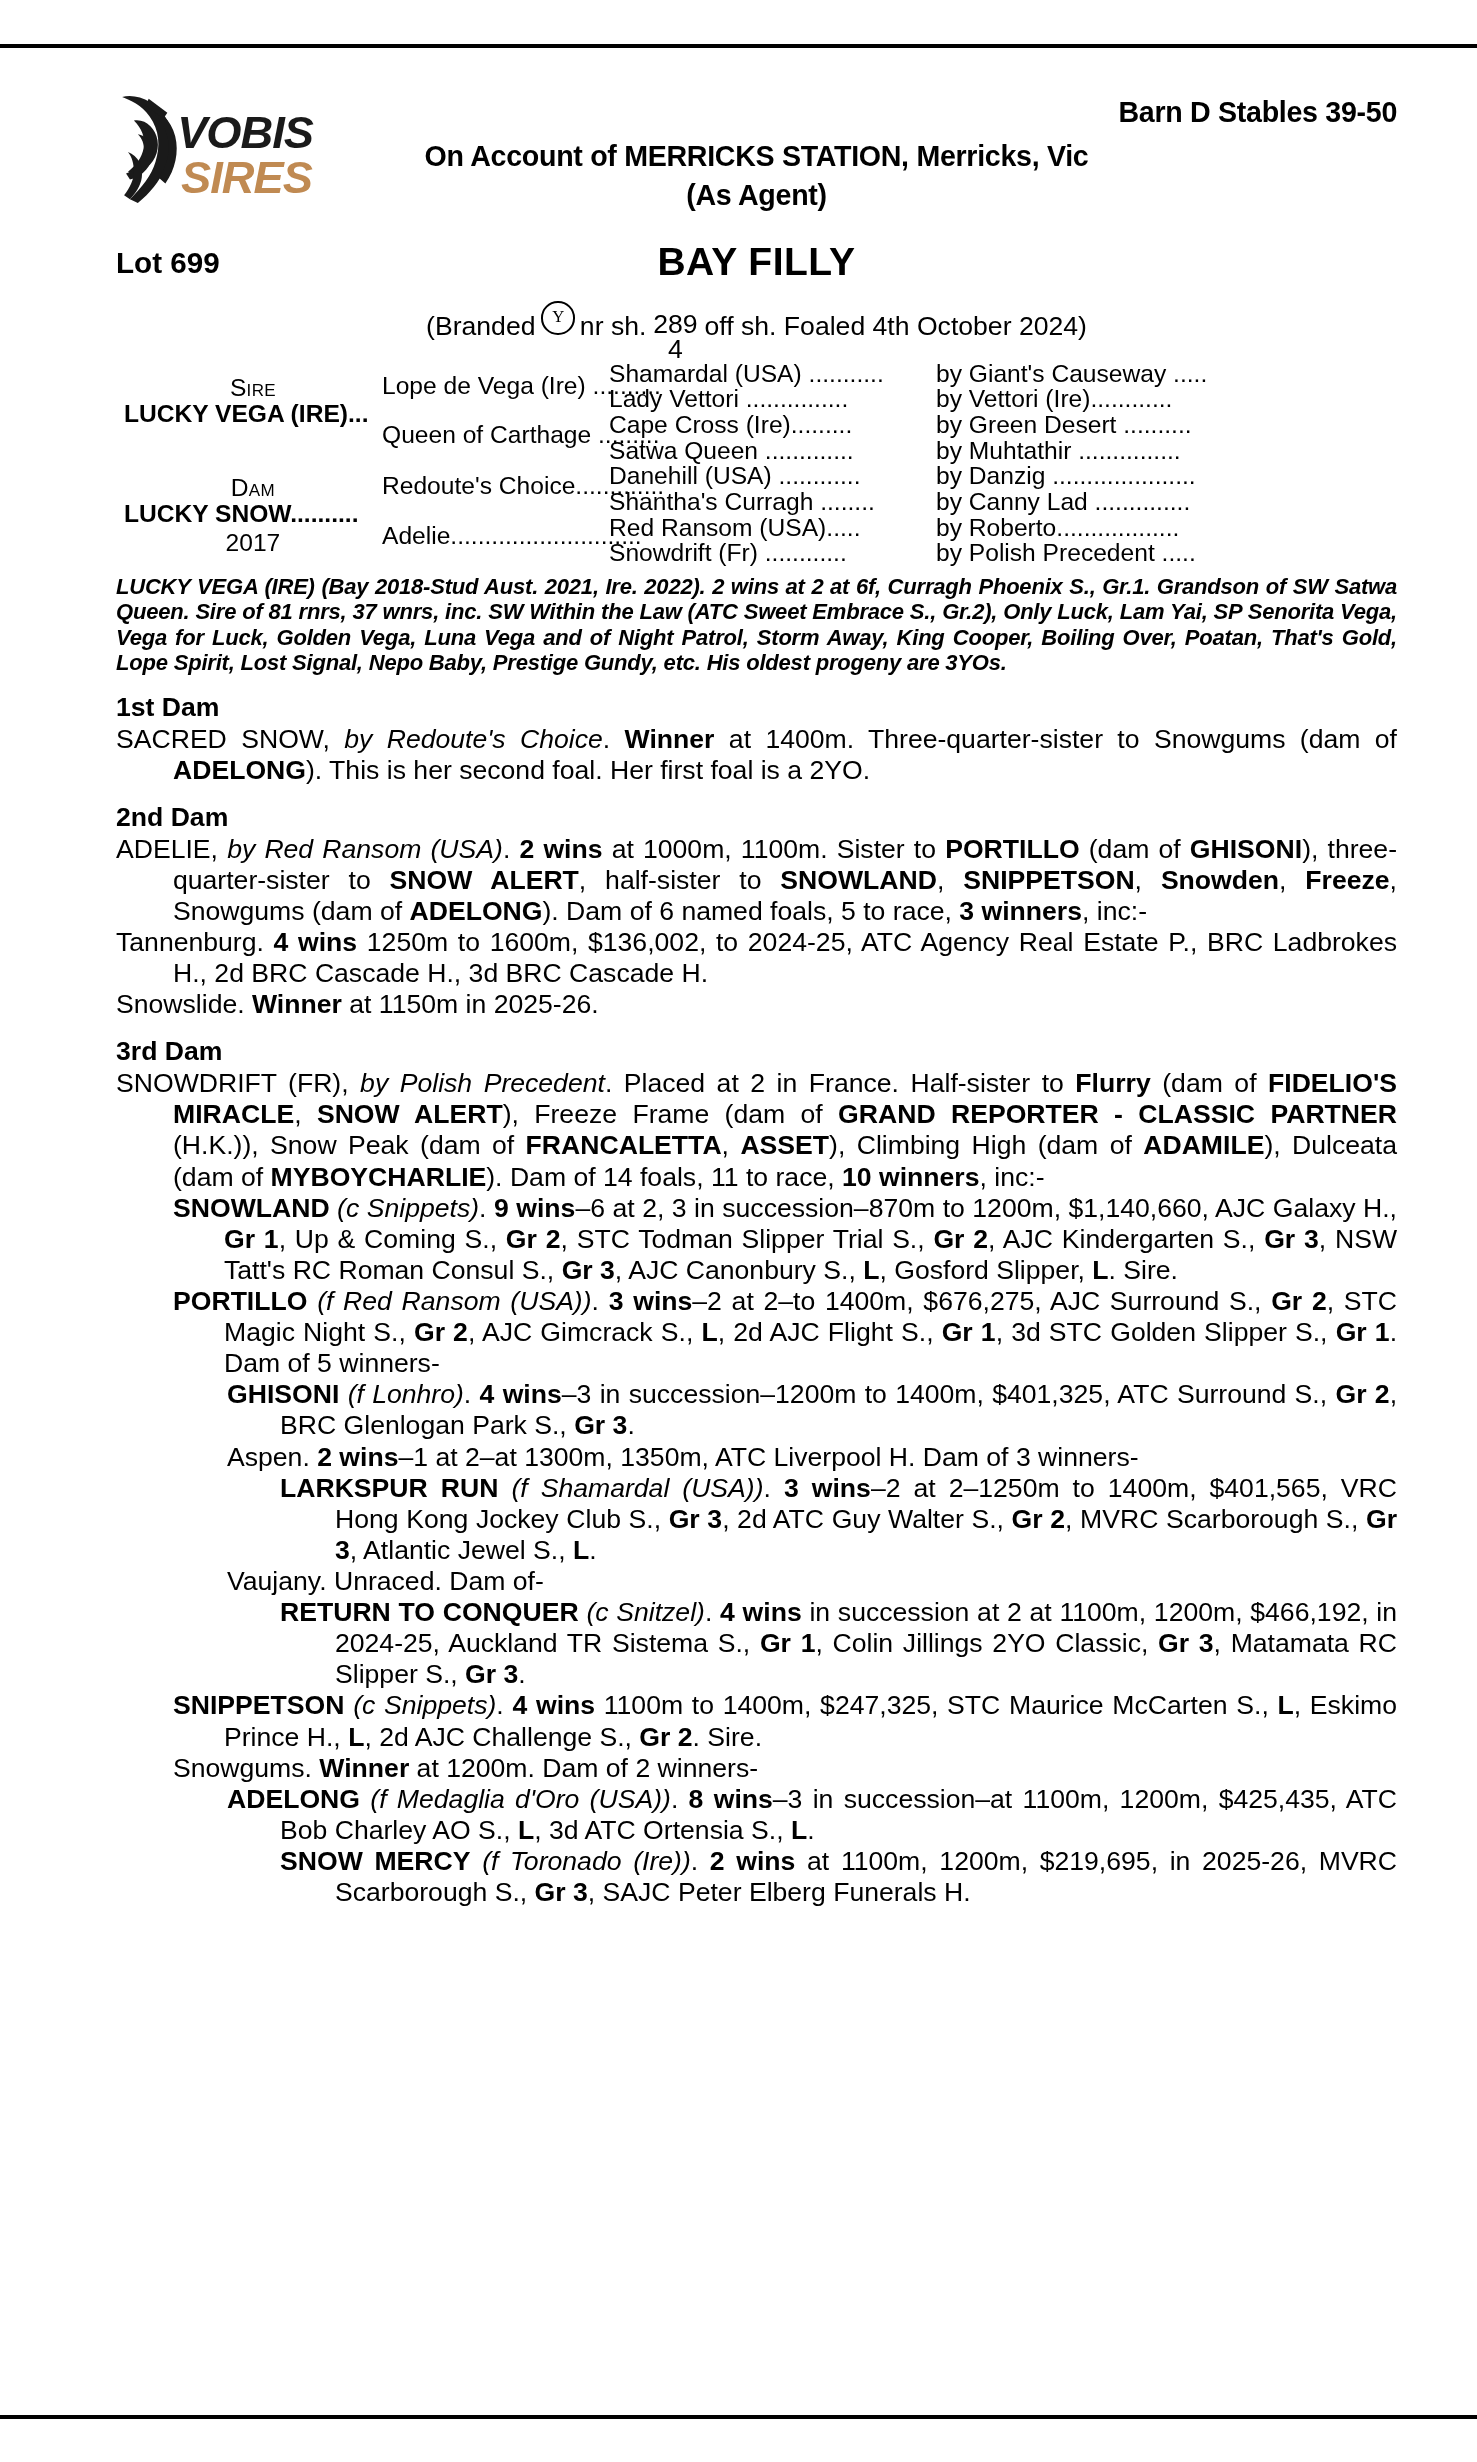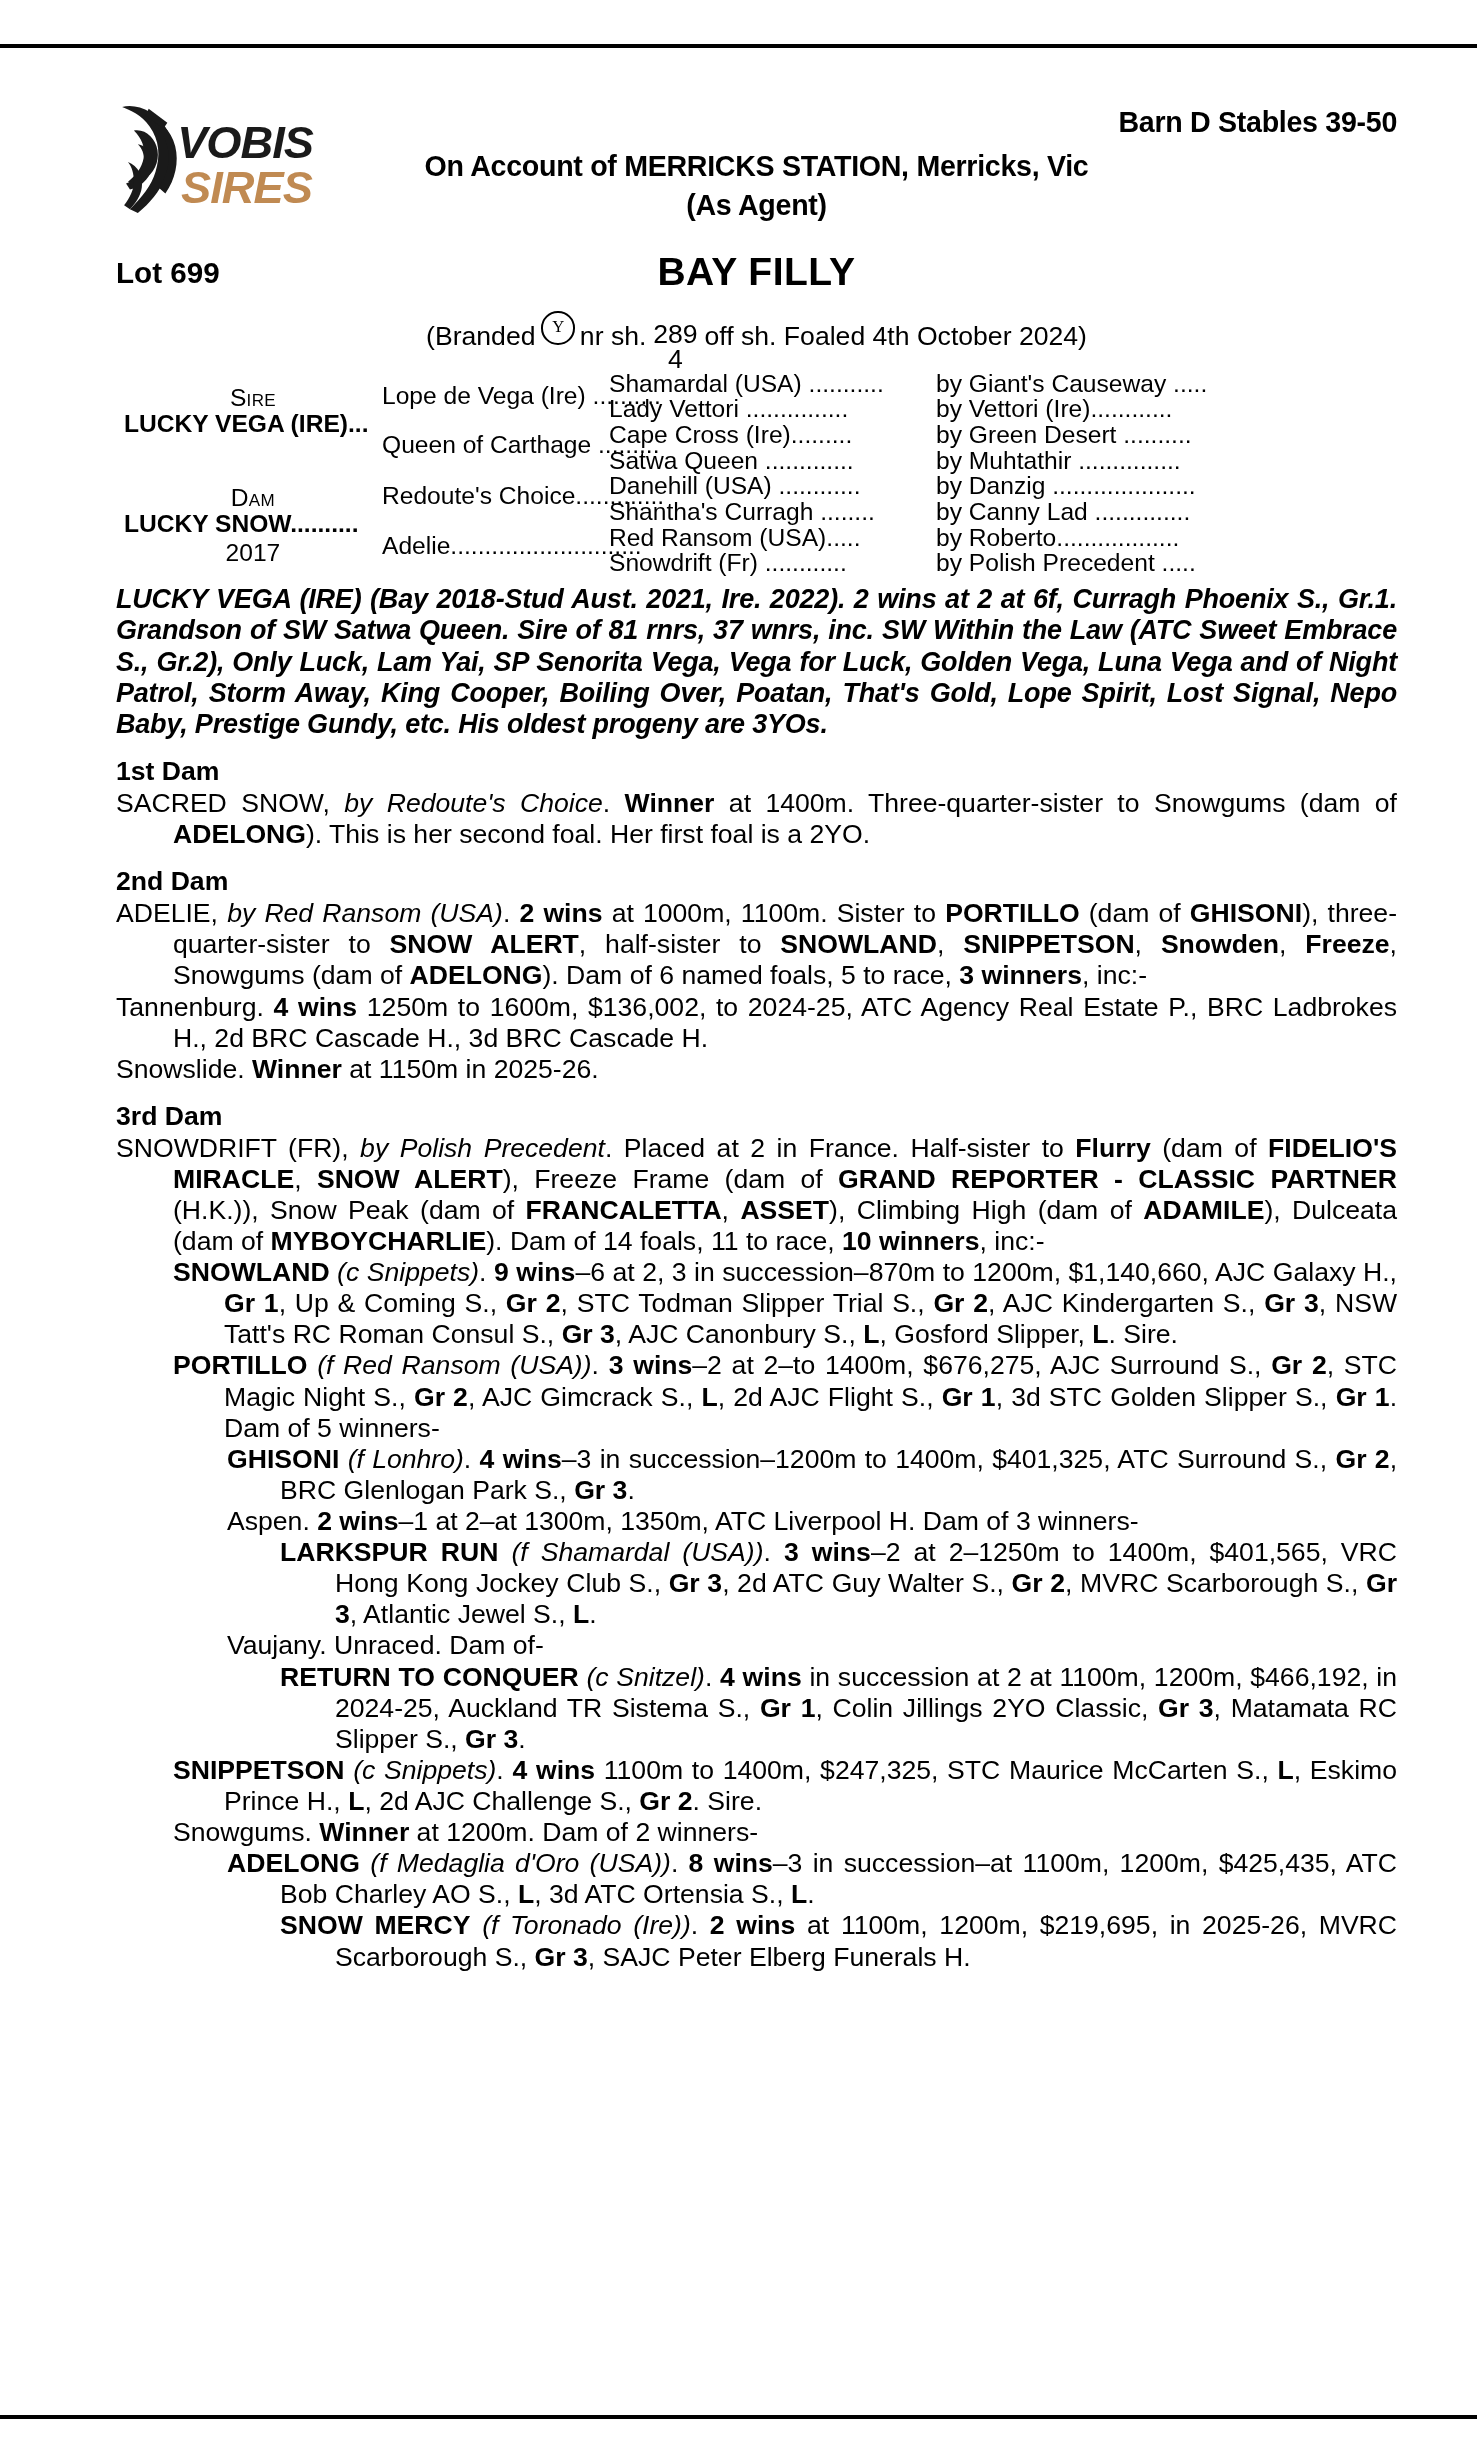--- a/index.html
+++ b/index.html
@@ -34,21 +34,21 @@
     position: absolute;
     left: 0;
     top: 2415px;
     width: 1478px;
     height: 3.9px;
     background: #000;
   }
   .content {
     position: absolute;
     left: 116px;
-    top: 69px;
+    top: 59px;
     width: 1281px;
   }
 
   
   .header {
     position: relative;
     height: 187px;
   }
   .logo {
     position: absolute;
@@ -203,21 +203,21 @@
     display: flex;
   }
   .g3row .nm { width: 327px; overflow: hidden; }
   .g3row .by { width: 414px; overflow: hidden; }
 
   
   .sirepara {
     margin-top: 2px;
     font-weight: bold;
     font-style: italic;
-    font-size: 27px;
+    font-size: 22px;
     line-height: 1.16;
     text-align: justify;
     letter-spacing: -0.2px;
   }
 
   
   .damhead {
     font-weight: bold;
     font-size: 26.6px;
     margin-top: 15.8px;

